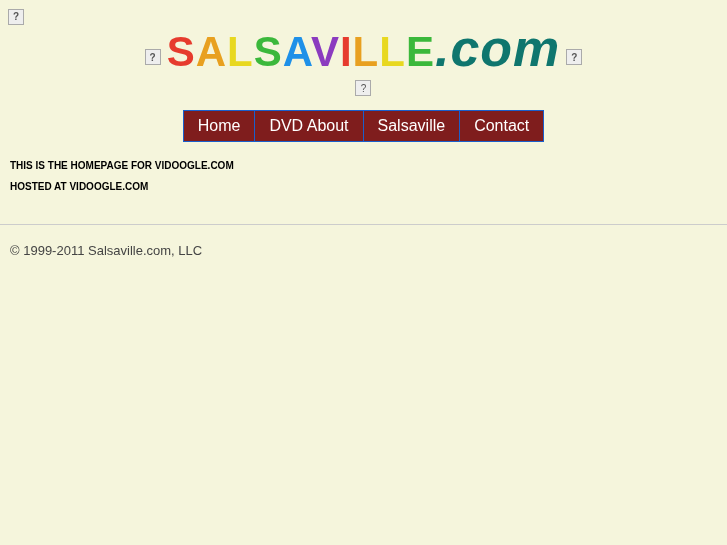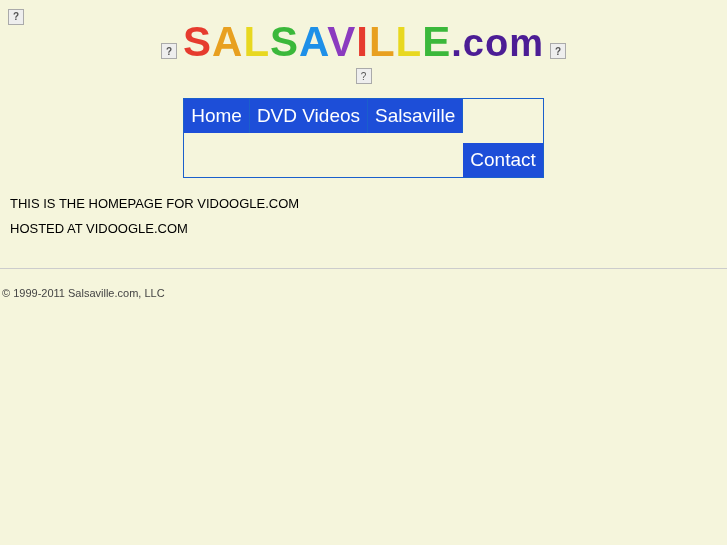--- a/index.html
+++ b/index.html
@@ -80,22 +80,23 @@
     .logo-a1 { color: #e8a020; }
     .logo-l  { color: #e8d820; }
     .logo-s2 { color: #3bb83b; }
     .logo-a2 { color: #1e90e8; }
     .logo-v  { color: #8b3bbf; }
     .logo-i  { color: #e63b2e; }
     .logo-l2 { color: #e8a020; }
     .logo-l3 { color: #e8d820; }
     .logo-e  { color: #3bb83b; }
     .logo-dot-com {
-      color: #4c1d95;
-      font-size: 38px;
+      color: #0f766e;
+      font-style: italic;
+      font-size: 52px;
       font-weight: bold;
     }
 
     .logo-sub-icon {
       border: 1px solid #aaa;
       background: #eee;
       width: 16px;
       height: 16px;
       display: inline-flex;
       align-items: center;
@@ -112,42 +113,42 @@
     }
 
     nav ul {
       list-style: none;
       display: flex;
       border: 1px solid #1a5fcc;
     }
 
     nav ul li a {
       display: block;
-      padding: 6px 7px;
-      background-color: #1d4ed8;
+      padding: 6px 14px;
+      background-color: #7f1d1d;
       color: #fff;
       text-decoration: none;
-      font-size: 19px;
+      font-size: 16px;
       font-weight: normal;
       border-right: 1px solid #1a5fcc;
       white-space: nowrap;
     }
 
     nav ul li:last-child a {
       border-right: none;
-      margin-top: 44px;
     }
 
     .content-area {
       padding: 18px 10px 10px 10px;
     }
 
     .content-area p {
       margin-bottom: 10px;
-      font-size: 13px;
+      font-size: 10px;
+      font-weight: bold;
     }
 
     .line1 {
       font-size: 13px;
       margin-bottom: 8px;
     }
 
     .line2 {
       font-size: 13px;
       margin-bottom: 8px;
@@ -158,22 +159,22 @@
       margin-bottom: 0;
     }
 
     hr {
       border: none;
       border-top: 1px solid #ccc;
       margin: 12px 0;
     }
 
     .footer {
-      padding: 6px 2px;
-      font-size: 11px;
+      padding: 6px 10px;
+      font-size: 13px;
       color: #444;
     }
 
     .question-box {
       border: 1px solid #aaa;
       background: #eee;
       width: 16px;
       height: 16px;
       display: inline-flex;
       align-items: center;
@@ -204,21 +205,21 @@
     <span class="header-right-icon question-box">?</span>
   </div>
 </div>
 
 <nav>
   <ul>
     <li>
       <a href="#">Home</a>
     </li>
     <li>
-      <a href="#">DVD Videos</a>
+      <a href="#">DVD About</a>
     </li>
     <li>
       <a href="#">Salsaville</a>
     </li>
     <li>
       <a href="#">Contact</a>
     </li>
   </ul>
 </nav>
 

